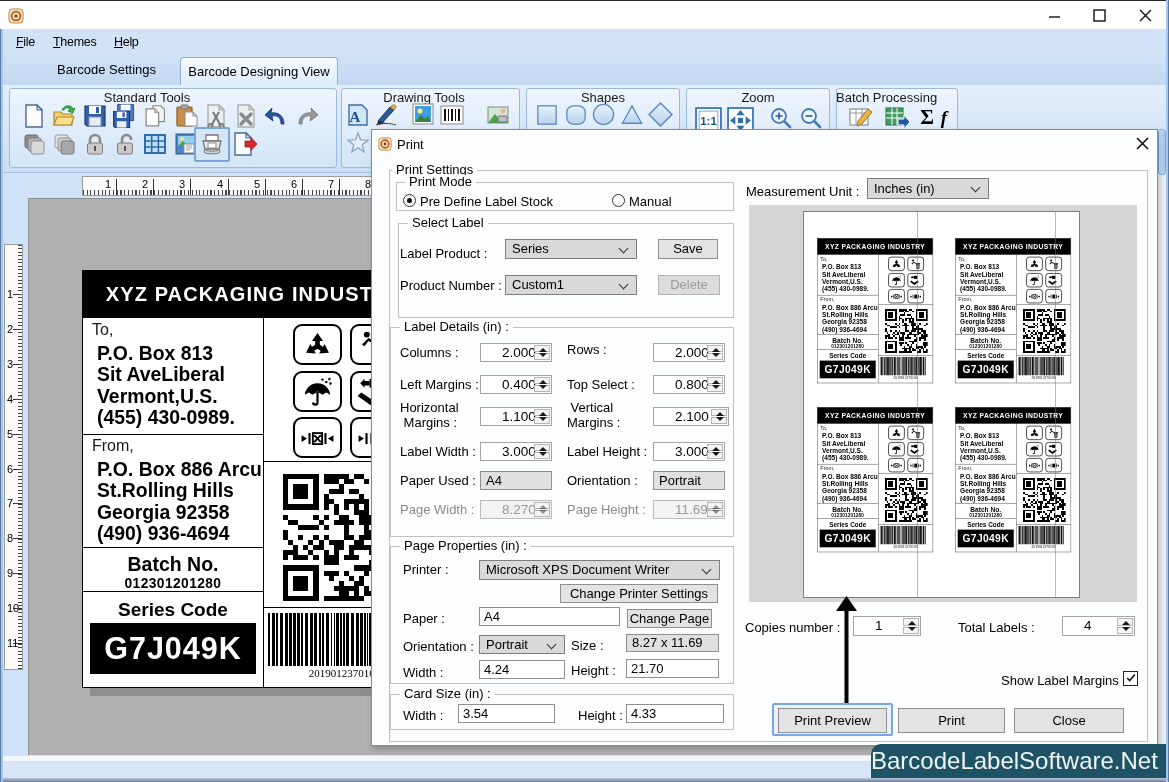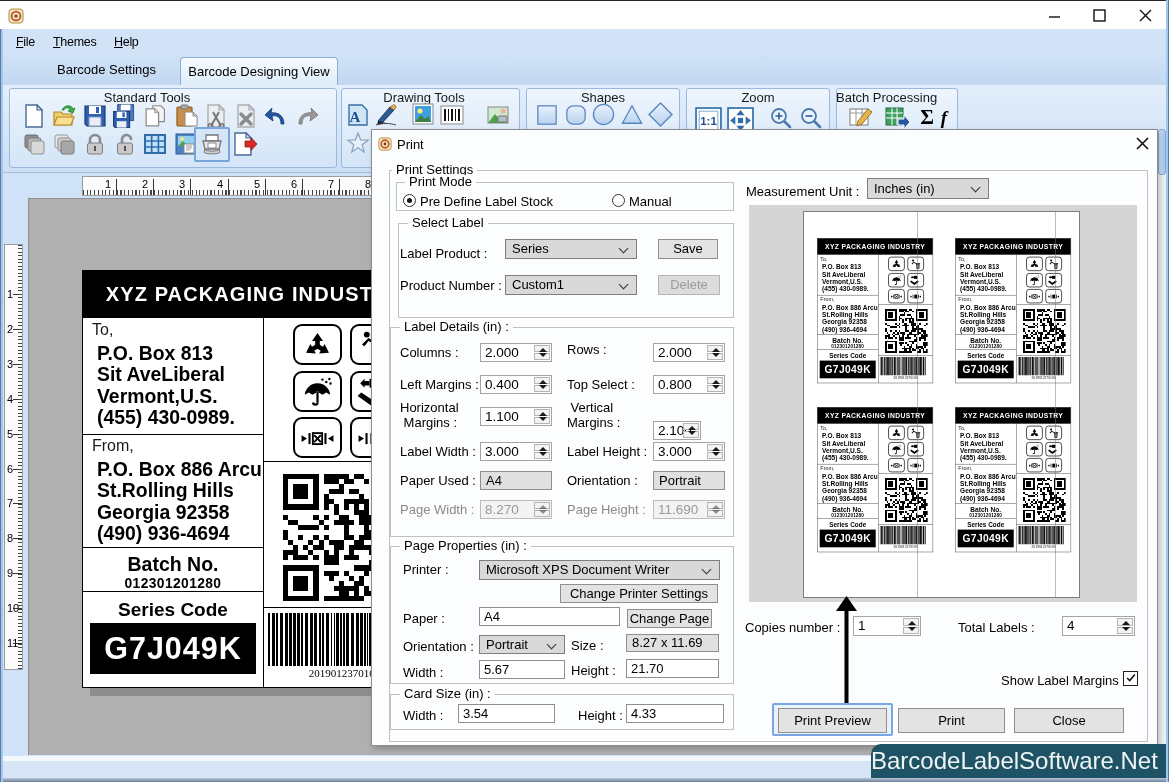--- a/index.html
+++ b/index.html
@@ -54,21 +54,21 @@
 .lab{position:absolute;font-size:13px;white-space:nowrap}
 .gy{color:#8b8b8b}
 .rad{position:absolute;width:13px;height:13px;border:1.2px solid #333;border-radius:50%;background:#fff}
 .rad.on::after{content:"";position:absolute;left:2.5px;top:2.5px;width:5.5px;height:5.5px;border-radius:50%;background:#111}
 .dd{position:absolute;background:#d9d9d9;border:1px solid #7e7e7e;padding-left:6px;white-space:nowrap;overflow:hidden}
 .dd::after{content:"";position:absolute;right:9px;top:5px;width:6px;height:6px;border-right:1.4px solid #333;border-bottom:1.4px solid #333;transform:rotate(45deg)}
 .btn{position:absolute;background:#e3e3e3;border:1px solid #8f8f8f;text-align:center}
 .btn.dis{color:#9b9b9b;background:#dcdcdc;border-color:#b4b4b4}
 .inp{position:absolute;background:#fff;border:1px solid #8f8f8f;padding-left:4px}
 .ro{position:absolute;background:#e0e0e0;border:1px solid #8f8f8f;padding-left:5px}
-.num{position:absolute;height:19px;line-height:17px;background:#fff;border:1px solid #a4a4a4;padding-left:4px;font-size:13.5px}
+.num{position:absolute;height:19px;line-height:17px;background:#fff;border:1px solid #a4a4a4;padding-left:21px;font-size:13.5px}
 .num.disf{background:#f3f3f3;border-color:#bcbcbc;color:#999}
 .sp{position:absolute;right:1px;top:1px;bottom:1px;width:16px}
 .sp b{position:absolute;left:0;width:16px;height:calc(50% - .5px);background:#f3f3f3;border:1px solid #b5b5b5}
 .sp .su{top:0}.sp .sd{bottom:0}
 .sp b::after{content:"";position:absolute;left:4px;border-left:4px solid transparent;border-right:4px solid transparent}
 .sp .su::after{top:2px;border-bottom:4px solid #1a1a1a}
 .sp .sd::after{bottom:2px;border-top:4px solid #1a1a1a}
 .sp.dis b::after{opacity:.45}
 .pv{position:absolute;left:377px;top:75px;width:388px;height:397px;background:#d5d5d5}
 .page{position:absolute;left:54px;top:6px;width:277px;height:387px;background:#fff;border:1px solid #7e7e7e}
@@ -525,21 +525,21 @@
     <div class="num" style="left:281px;top:245px;width:72px">0.800<div class="sp">
         <b class="su"></b>
         <b class="sd"></b>
       </div></div>
     <div class="lab" style="left:28px;top:270px">Horizontal<br>&nbsp;Margins :</div>
     <div class="num" style="left:108px;top:277px;width:72px">1.100<div class="sp">
         <b class="su"></b>
         <b class="sd"></b>
       </div></div>
     <div class="lab" style="left:195px;top:270px">&nbsp;Vertical<br>Margins :</div>
-    <div class="num" style="left:281px;top:291px;width:48px">2.100<div class="sp">
+    <div class="num" style="left:281px;top:277px;width:76px">2.100<div class="sp">
         <b class="su"></b>
         <b class="sd"></b>
       </div></div>
     <div class="lab" style="left:28px;top:314px">Label Width :</div>
     <div class="num" style="left:108px;top:312px;width:72px">3.000<div class="sp">
         <b class="su"></b>
         <b class="sd"></b>
       </div></div>
     <div class="lab" style="left:195px;top:314px">Label Height :</div>
     <div class="num" style="left:281px;top:312px;width:72px">3.000<div class="sp">
@@ -566,21 +566,21 @@
     <div class="dd" style="left:107px;top:430px;width:241px;height:20px;line-height:18px">Microsoft XPS Document Writer</div>
     <div class="btn" style="left:188px;top:454px;width:158px;height:19px;line-height:17px">Change Printer Settings</div>
     <div class="lab" style="left:31px;top:481px">Paper :</div>
     <div class="inp" style="left:107px;top:477px;width:141px;height:19px;line-height:17px">A4</div>
     <div class="btn" style="left:255px;top:479px;width:85px;height:19px;line-height:17px">Change Page</div>
     <div class="lab" style="left:31px;top:509px">Orientation :</div>
     <div class="dd" style="left:107px;top:505px;width:86px;height:19px;line-height:17px">Portrait</div>
     <div class="lab" style="left:199px;top:508px">Size :</div>
     <div class="ro" style="left:254px;top:504px;width:93px;height:18px;line-height:16px">8.27 x 11.69</div>
     <div class="lab" style="left:31px;top:535px">Width :</div>
-    <div class="inp" style="left:107px;top:530px;width:86px;height:19px;line-height:17px">5.67</div>
+    <div class="inp" style="left:107px;top:530px;width:86px;height:19px;line-height:17px">4.24</div>
     <div class="lab" style="left:199px;top:533px">Height :</div>
     <div class="inp" style="left:254px;top:529px;width:93px;height:19px;line-height:17px">21.70</div>
     <div class="gb" style="left:18px;top:564px;width:344px;height:36px"></div>
     <div class="gl" style="left:28px;top:557px">Card Size (in) :</div>
     <div class="lab" style="left:31px;top:578px">Width :</div>
     <div class="inp" style="left:86px;top:574px;width:97px;height:19px;line-height:17px">3.54</div>
     <div class="lab" style="left:206px;top:578px">Height :</div>
     <div class="inp" style="left:254px;top:574px;width:98px;height:19px;line-height:17px">4.33</div>
     <div class="lab" style="left:374px;top:54px">Measurement Unit :</div>
     <div class="dd" style="left:495px;top:48px;width:122px;height:21px;line-height:19px">Inches (in)</div>

